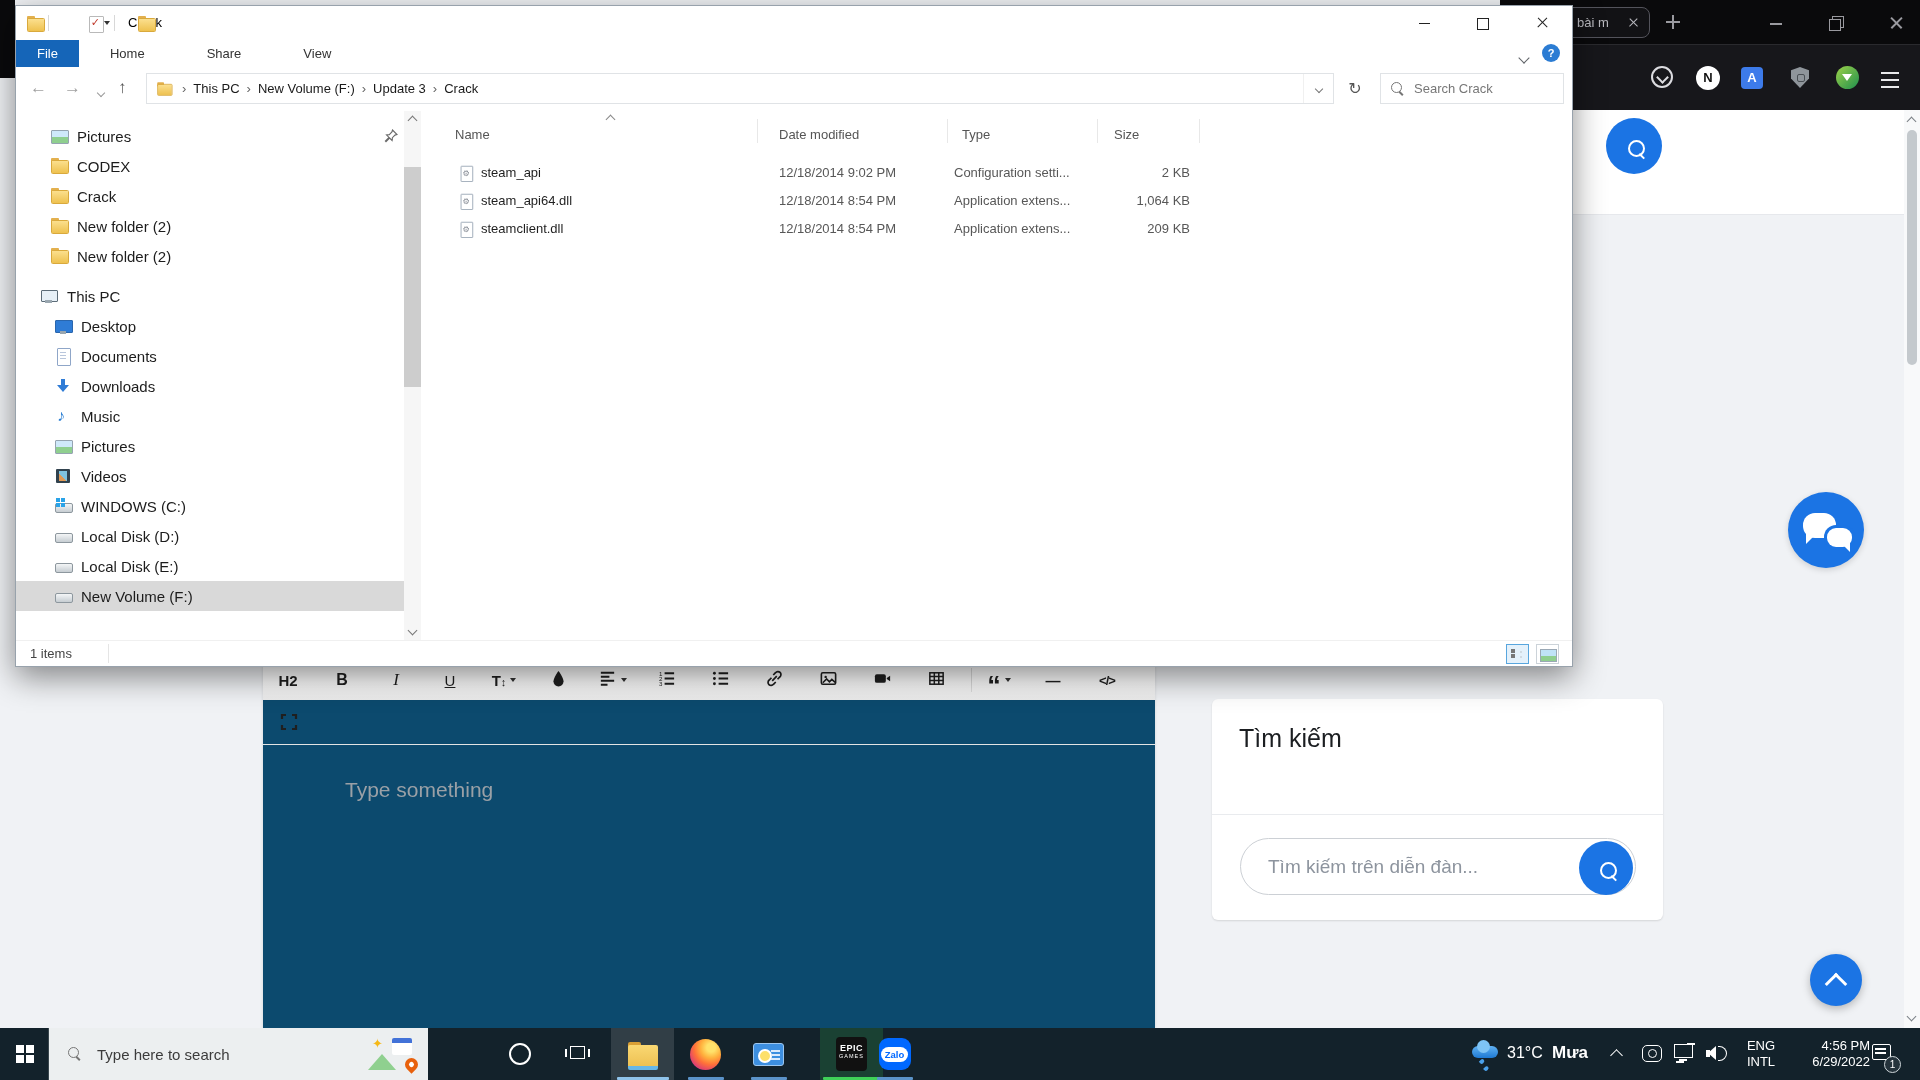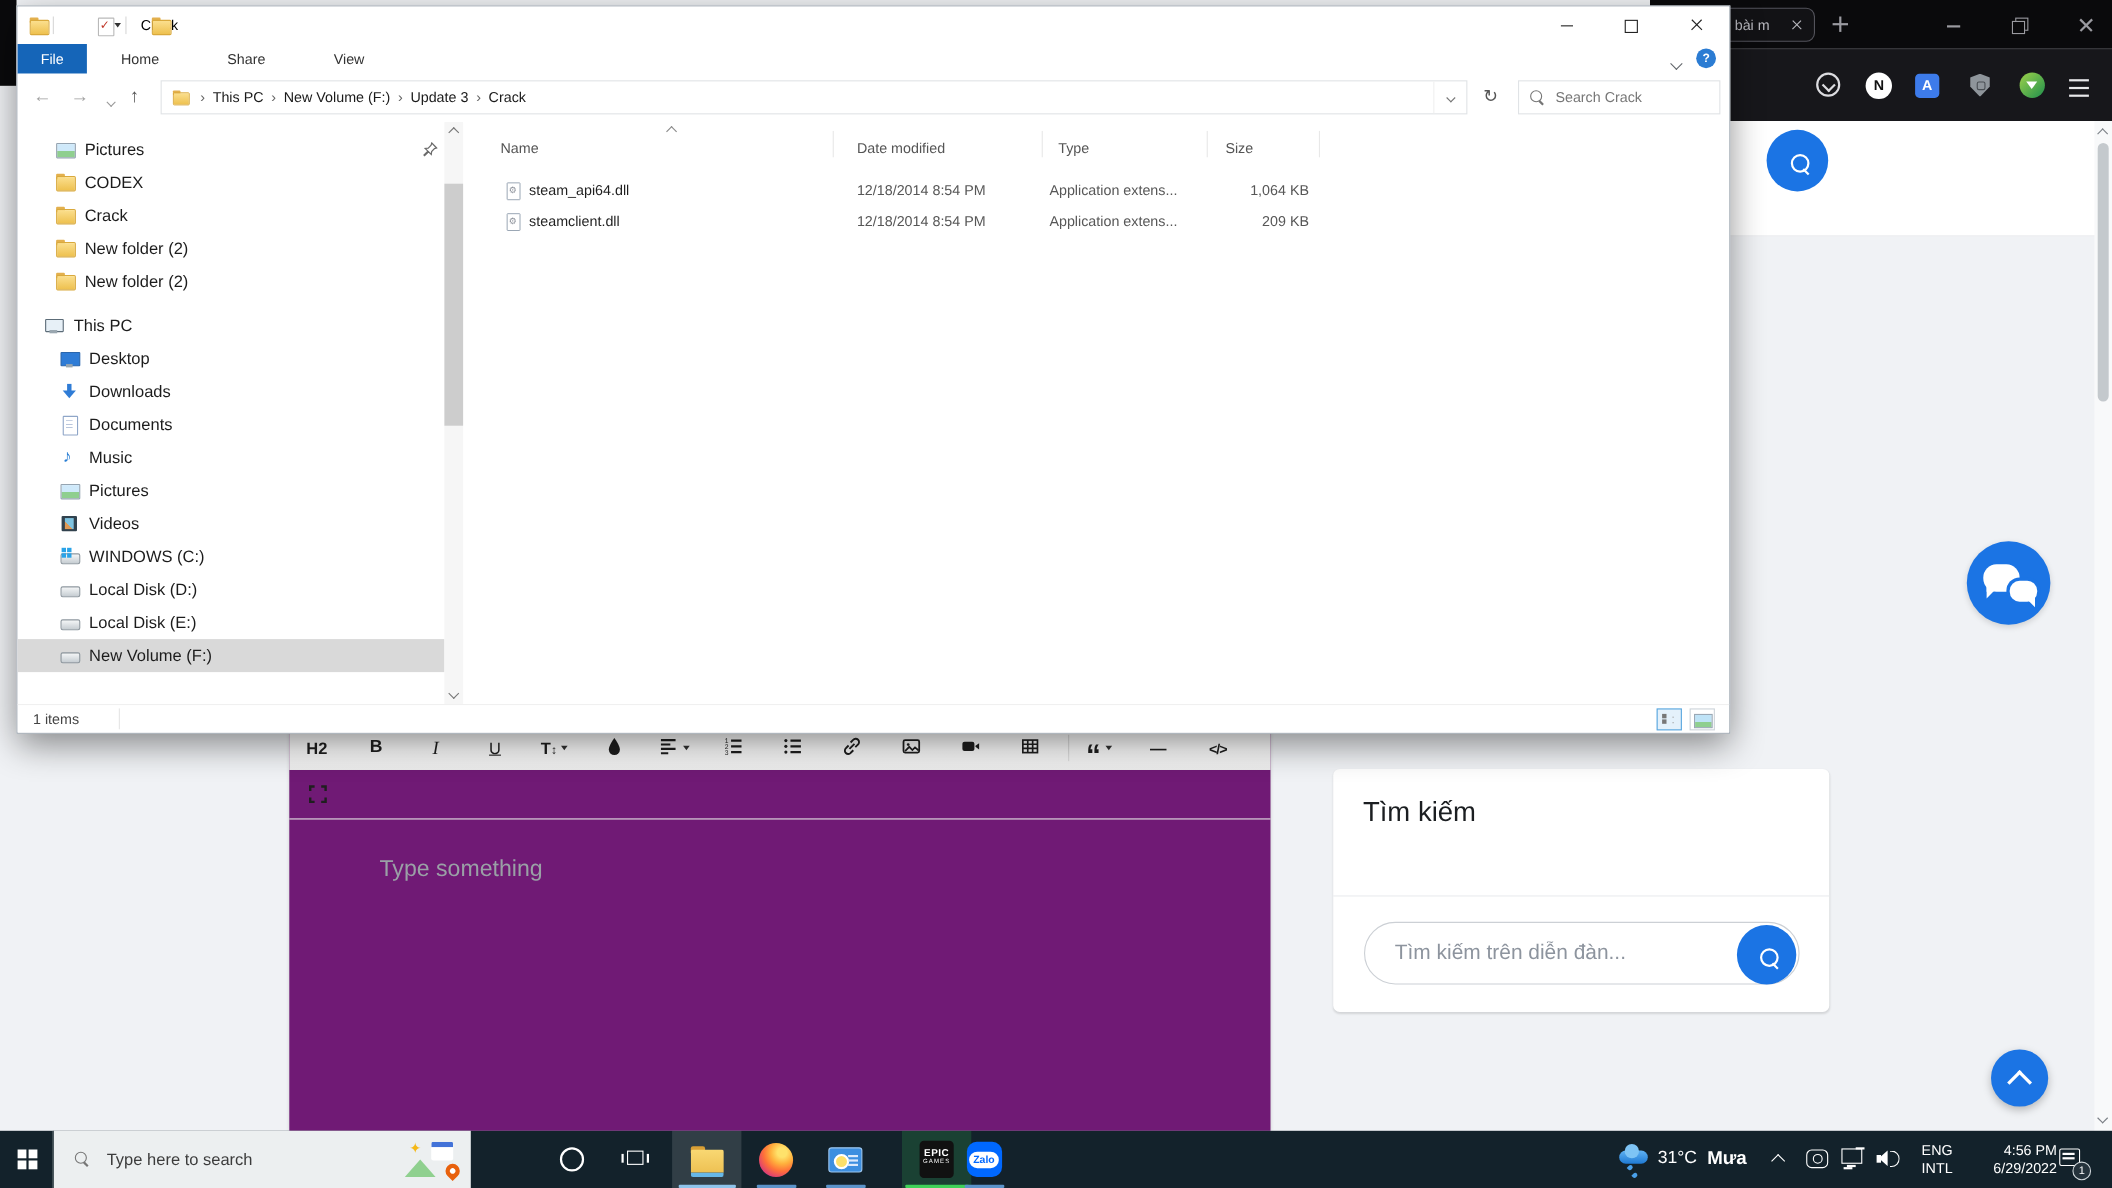--- a/index.html
+++ b/index.html
@@ -143,21 +143,21 @@
   .bub1::after{content:'';position:absolute;left:3px;bottom:-6px;border:6px solid transparent;border-top-color:#fff;border-left-color:#fff}
   .bub2{position:absolute;left:39px;top:36px;width:25px;height:19px;background:#fff;border-radius:9px;box-shadow:0 0 0 3px #1b74e4}
   .bub2::after{content:'';position:absolute;right:2px;bottom:-5px;border:5px solid transparent;border-top-color:#fff;border-right-color:#fff}
   #top-fab{left:1810px;top:954px;width:52px;height:52px;box-shadow:0 3px 8px rgba(0,0,0,.25)}
   #top-fab::after{content:'';position:absolute;left:18px;top:22px;width:13px;height:13px;border-left:3px solid #fff;border-top:3px solid #fff;transform:rotate(45deg)}
   #pg-scroll{left:1904px;top:110px;width:16px;height:918px;background:#f8f9fa}
   #pg-thumb{position:absolute;left:3px;top:20px;width:10px;height:235px;background:#c4c9cd;border-radius:5px}
   .pgch{position:absolute;left:4px;width:7px;height:7px;border-right:1.6px solid #7a7f85;border-bottom:1.6px solid #7a7f85}
 
   
-  #editor{left:263px;top:660px;width:892px;height:368px;background:#701a75;box-shadow:0 1px 3px rgba(0,0,0,.12)}
+  #editor{left:263px;top:660px;width:892px;height:368px;background:#0c4a6e;box-shadow:0 1px 3px rgba(0,0,0,.12)}
   .ed-toolbar{position:relative;height:40px;display:flex;align-items:center;padding-left:10px;background:linear-gradient(#ffffff 55%,#ececec)}
   .ed-btn{width:30px;height:30px;display:flex;align-items:center;justify-content:center;color:#1f1f1f;margin-right:24px;flex:0 0 auto}
   .ed-btn svg{width:19px;height:19px}
   .g-heading{font-weight:bold;font-size:15px}
   .g-bold{font-weight:bold;font-size:16px}
   .g-italic{font-style:italic;font-family:"Liberation Serif",serif;font-size:17px}
   .g-underline{text-decoration:underline;font-size:15px}
   .g-text-size{font-size:15px;font-weight:bold}
   .g-text-size small{font-size:11px;font-weight:normal}
   .g-quote{font-size:27px;font-weight:bold;line-height:8px;padding-top:12px}
@@ -452,26 +452,26 @@
           <div class="side-gap"></div>
           <div class="side-item  root">
             <span class="fic ic-pc"></span>
             <span>This PC</span>
           </div>
           <div class="side-item child">
             <span class="fic ic-desktop"></span>
             <span>Desktop</span>
           </div>
           <div class="side-item child">
+            <span class="fic ic-doc"></span>
+            <span>Documents</span>
+          </div>
+          <div class="side-item child">
             <span class="fic ic-download"></span>
             <span>Downloads</span>
-          </div>
-          <div class="side-item child">
-            <span class="fic ic-doc"></span>
-            <span>Documents</span>
           </div>
           <div class="side-item child">
             <span class="fic ic-music"></span>
             <span>Music</span>
           </div>
           <div class="side-item child">
             <span class="fic ic-pic"></span>
             <span>Pictures</span>
           </div>
           <div class="side-item child">
@@ -507,20 +507,27 @@
           <span class="cs" style="left:526px"></span>
           <span class="cs" style="left:676px"></span>
           <span class="cs" style="left:778px"></span>
         <span class="ch c0">Name</span>
             <span class="ch c1">Date modified</span>
             <span class="ch c2">Type</span>
             <span class="ch c3">Size</span>
           </div>
         <div id="file-rows">
             <div class="frow">
+              <span class="fic ic-config"></span>
+              <span class="c-name">steam_api</span>
+              <span class="c-date">12/18/2014 9:02 PM</span>
+              <span class="c-type">Configuration setti...</span>
+              <span class="c-size">2 KB</span>
+            </div>
+            <div class="frow">
               <span class="fic ic-dll"></span>
               <span class="c-name">steam_api64.dll</span>
               <span class="c-date">12/18/2014 8:54 PM</span>
               <span class="c-type">Application extens...</span>
               <span class="c-size">1,064 KB</span>
             </div>
             <div class="frow">
               <span class="fic ic-dll"></span>
               <span class="c-name">steamclient.dll</span>
               <span class="c-date">12/18/2014 8:54 PM</span>

